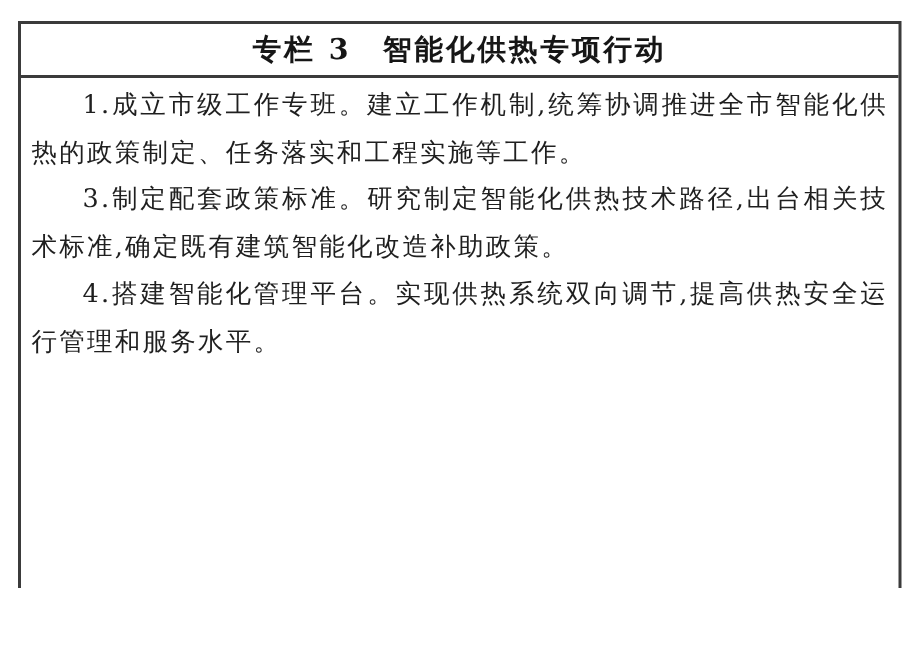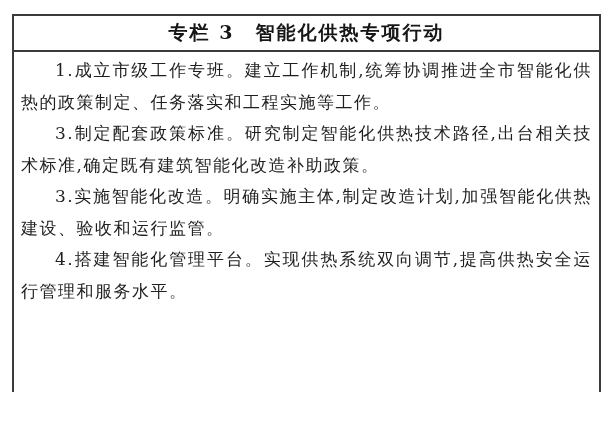--- a/index.html
+++ b/index.html
@@ -60,17 +60,16 @@
 <body>
 
 <div class="page">
   <div class="panel">
     <div class="panel-header">
       <span class="panel-title">专栏 3　智能化供热专项行动</span>
     </div>
     <div class="panel-body">
       <p>1.成立市级工作专班。建立工作机制,统筹协调推进全市智能化供热的政策制定、任务落实和工程实施等工作。</p>
       <p>3.制定配套政策标准。研究制定智能化供热技术路径,出台相关技术标准,确定既有建筑智能化改造补助政策。</p>
-      <p>3.实施智能化改造。明确实施主体,制定改造计划,加强智能化供热建设、验收和运行监管。</p>
       <p>4.搭建智能化管理平台。实现供热系统双向调节,提高供热安全运行管理和服务水平。</p>
     </div>
   </div>
 </div>
 
 </body></html>

